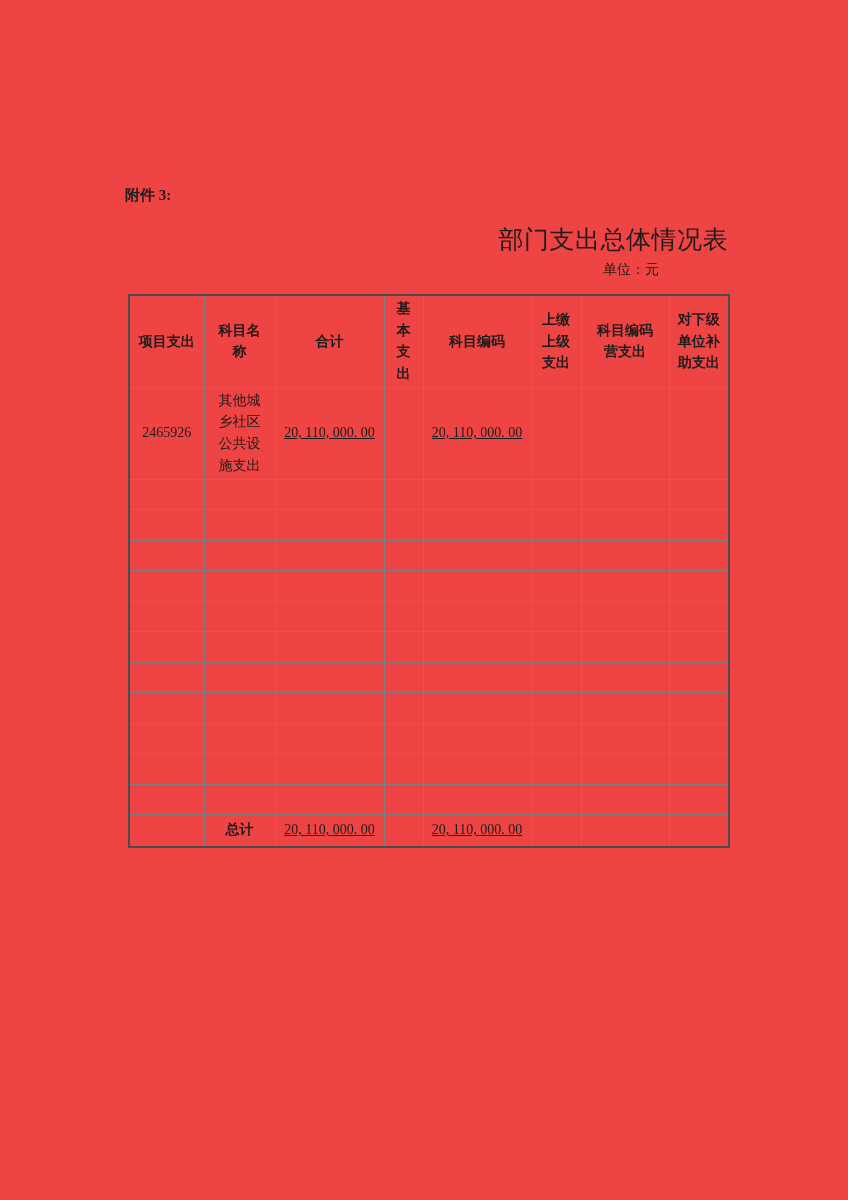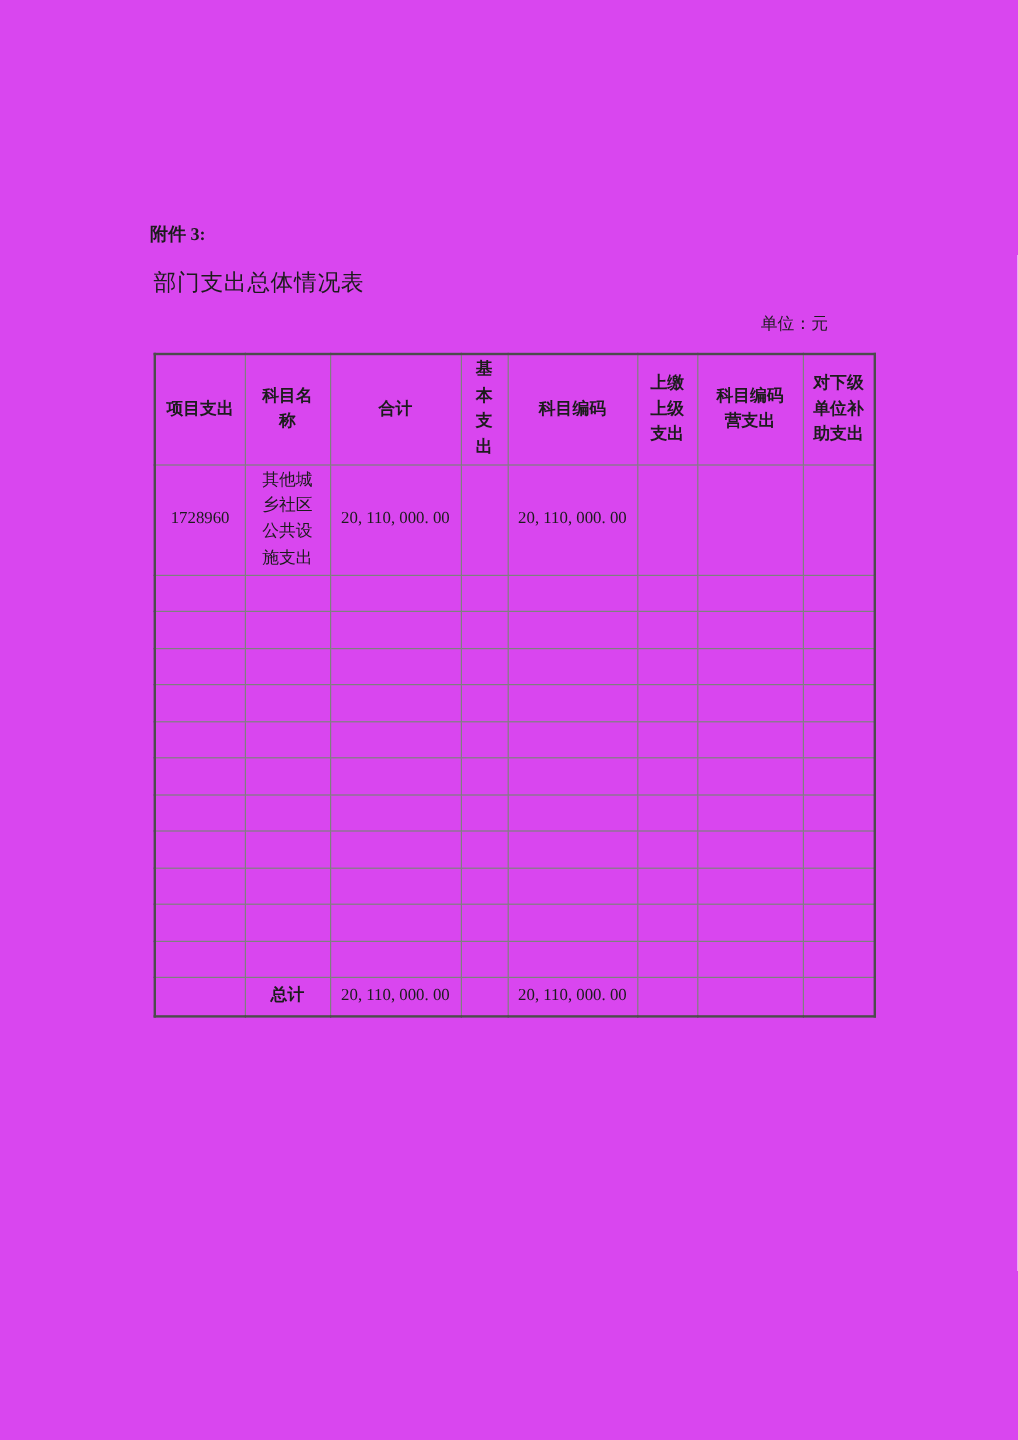--- a/index.html
+++ b/index.html
@@ -4,47 +4,47 @@
 <style>
   html, body {
     margin: 0;
     padding: 0;
     background: #ffffff;
   }
   .page {
     position: relative;
     width: 848px;
     height: 1200px;
-    background: #d946ef;
+    background: #ef4444;
     overflow: hidden;
     font-family: "Liberation Serif", "DejaVu Serif", serif;
     color: #1c1c1c;
   }
   .attachment {
     position: absolute;
     left: 125px;
     top: 186px;
     font-size: 15px;
     font-weight: 700;
     white-space: pre;
   }
   .doc-title {
     position: absolute;
     left: 128px;
     top: 223px;
     width: 600px;
     margin: 0;
-    text-align: left;
-    font-size: 19px;
+    text-align: right;
+    font-size: 25px;
     font-weight: 500;
     letter-spacing: 0.5px;
   }
   .unit-label {
     position: absolute;
-    left: 634px;
+    left: 603px;
     top: 261px;
     font-size: 14px;
     white-space: pre;
   }
   table.budget {
     position: absolute;
     left: 128px;
     top: 294px;
     width: 600px;
     border-collapse: collapse;
@@ -65,20 +65,21 @@
   table.budget th {
     font-weight: 700;
   }
   tr.header-row   { height: 89px; }
   tr.first-row    { height: 90px; }
   tr.empty-row    { height: 30.5px; }
   tr.total-row    { height: 32px; }
   td.num {
     font-size: 13.5px;
     letter-spacing: 0px;
+    text-decoration: underline;
   }
   td.total-label {
     font-weight: 700;
   }
 </style>
 </head>
 <body>
 
 <div class="page">
 
@@ -115,21 +116,21 @@
 支出</th>
         <th>科目编码
 营支出</th>
         <th>对下级
 单位补
 助支出</th>
       </tr>
     </thead>
     <tbody>
       <tr class="first-row">
-        <td>1728960</td>
+        <td>2465926</td>
         <td>其他城
 乡社区
 公共设
 施支出</td>
         <td class="num">20, 110, 000. 00</td>
         <td class="num"></td>
         <td class="num">20, 110, 000. 00</td>
         <td class="num"></td>
         <td class="num"></td>
         <td class="num"></td>

